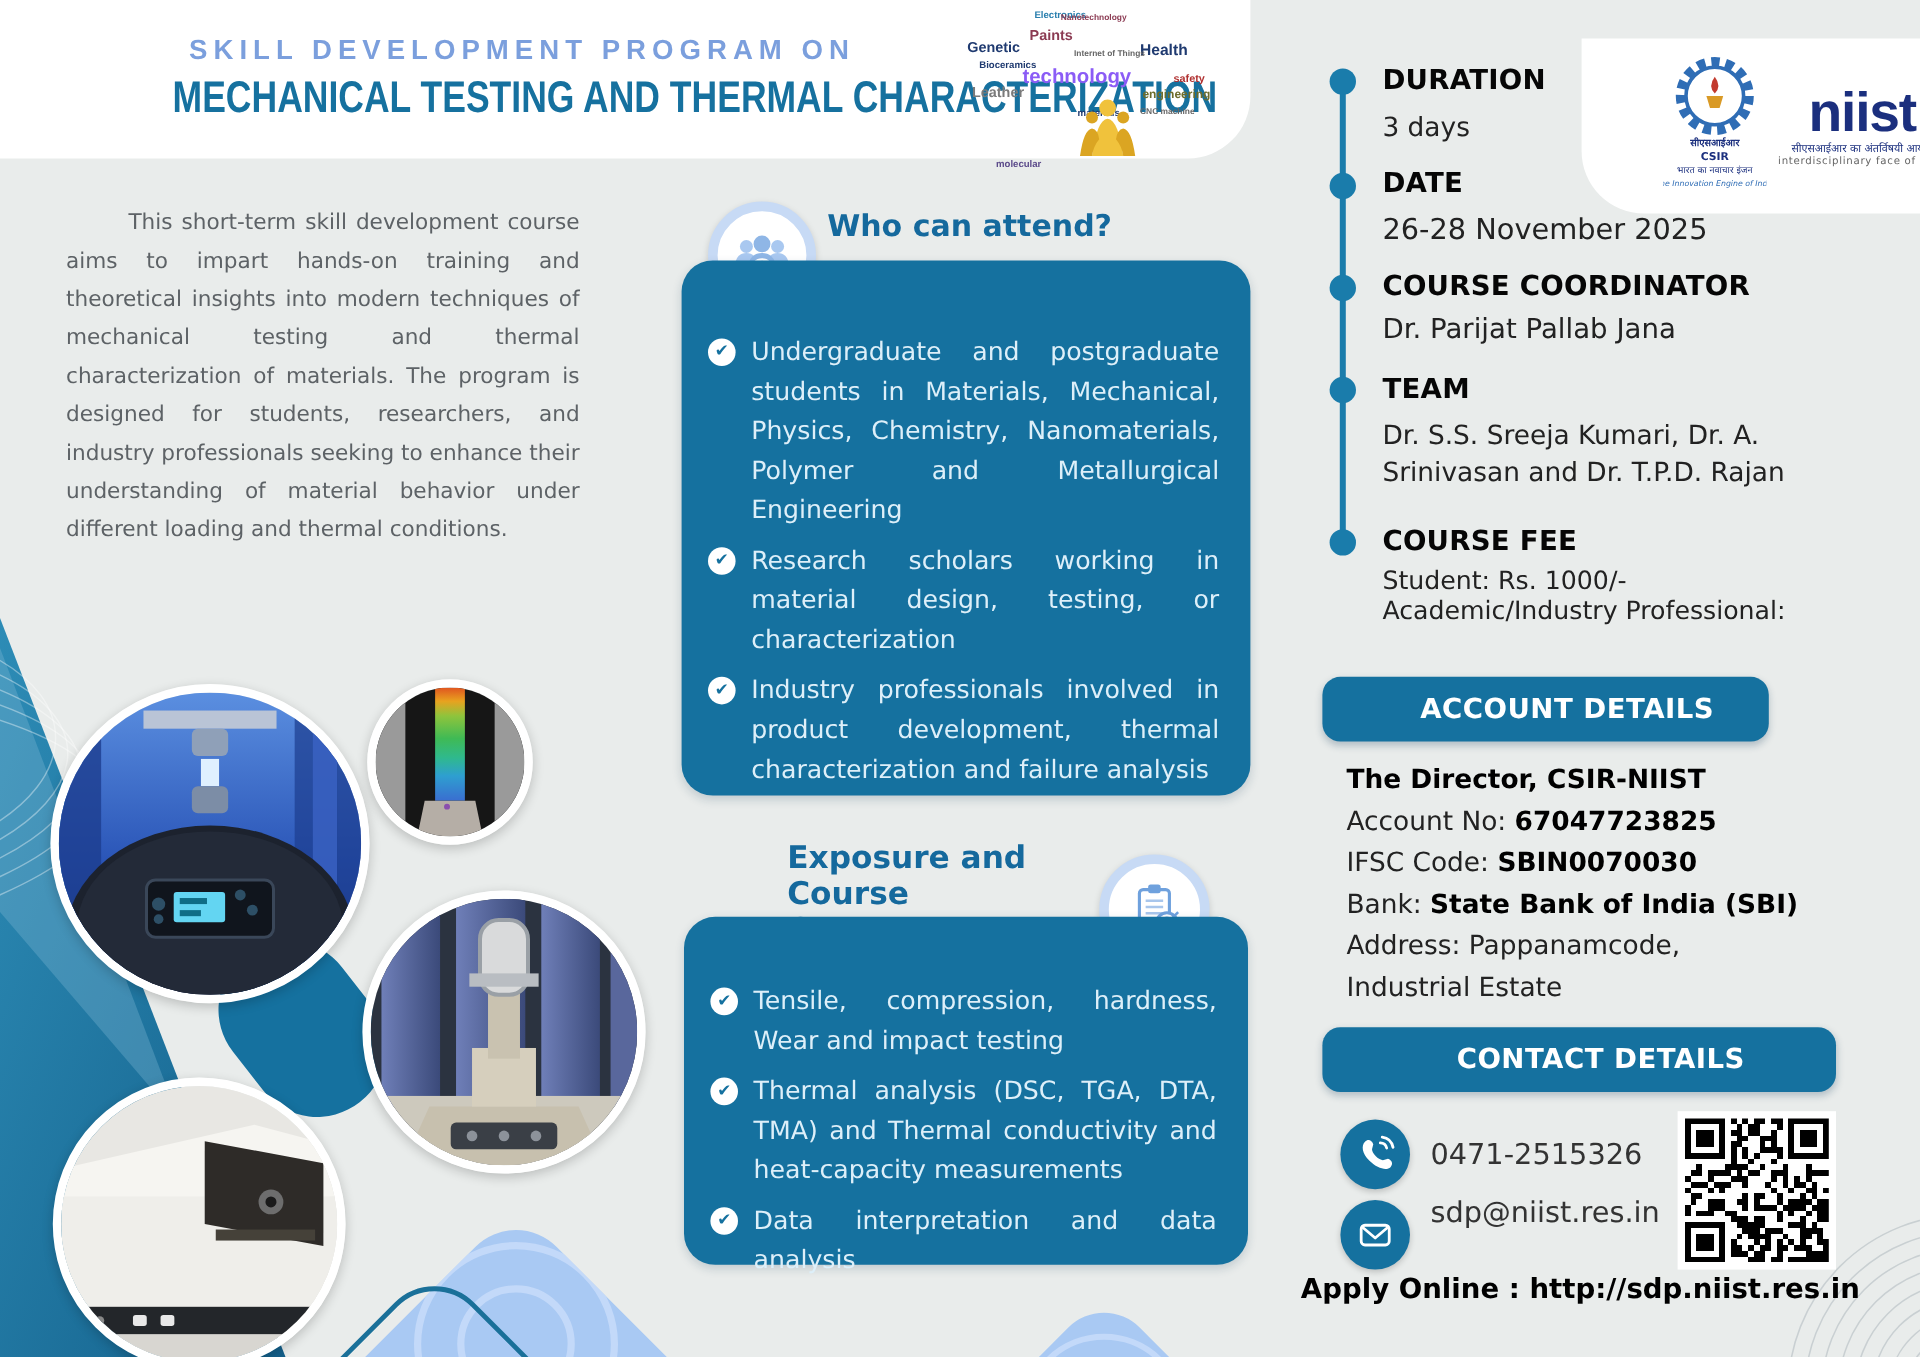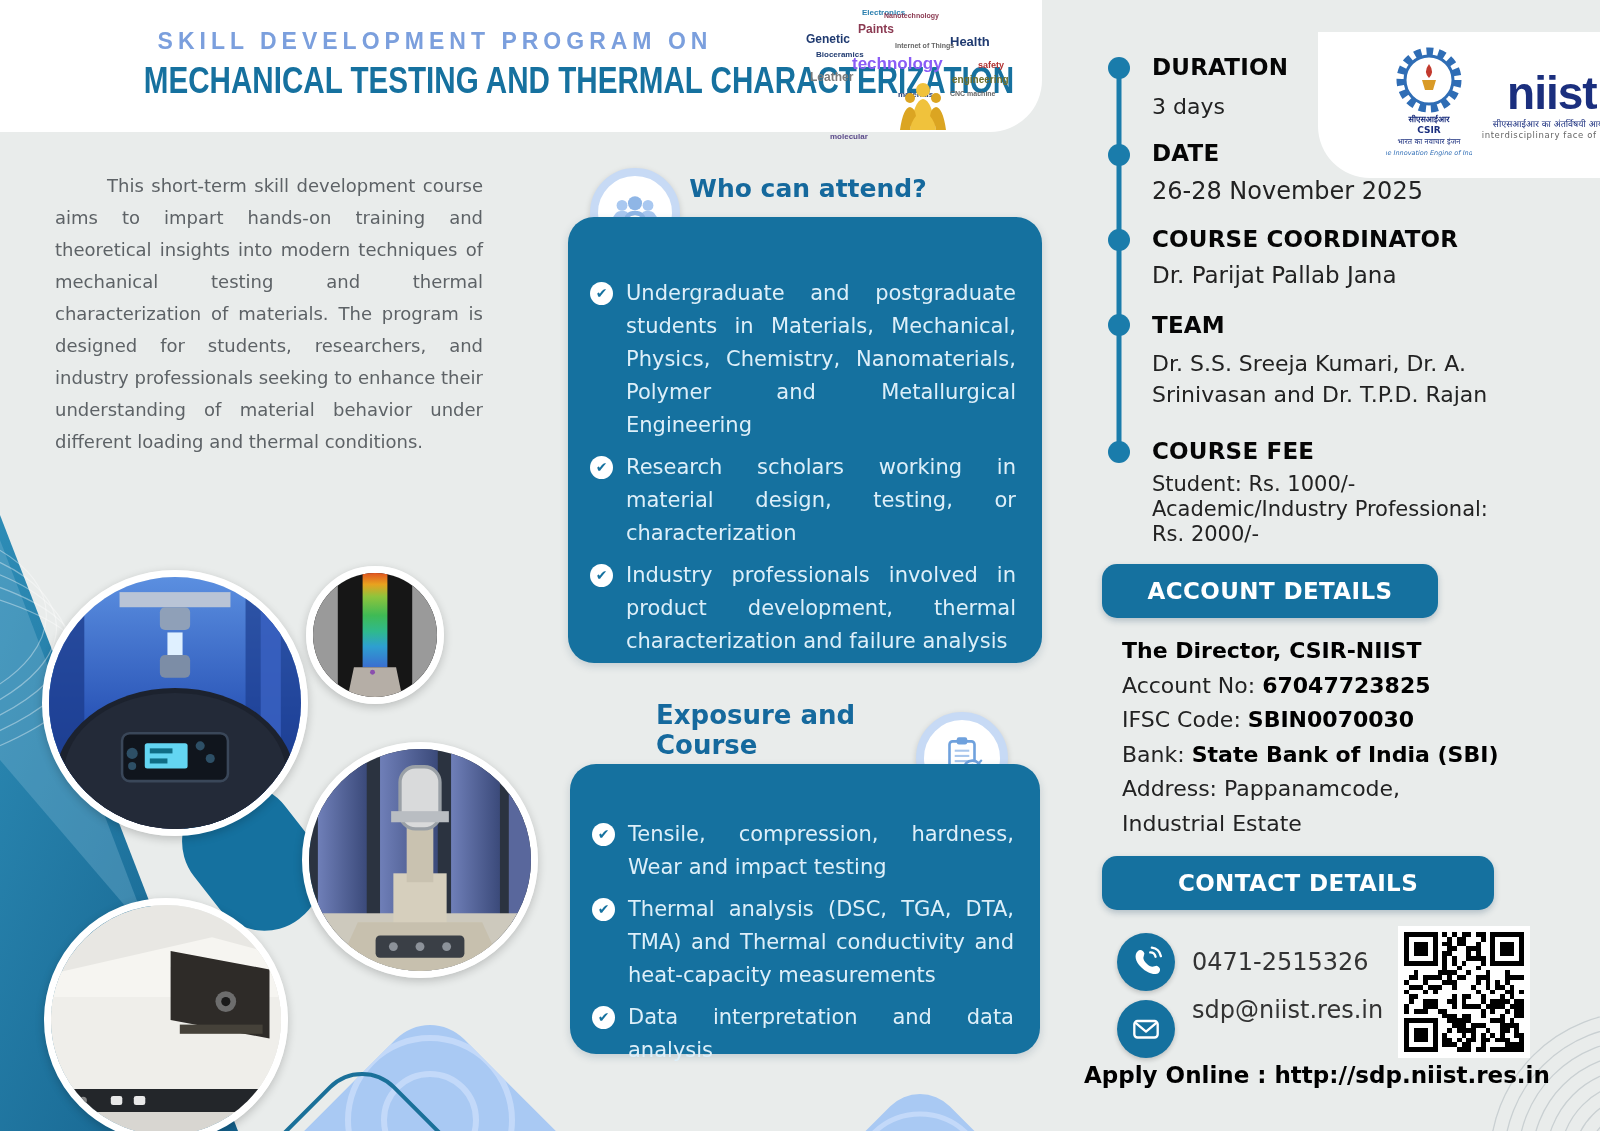--- a/index.html
+++ b/index.html
@@ -30,21 +30,21 @@
   .btxt{font-size:21px;line-height:33px;text-align:justify;}
   .sec-head{color:#15699d;font-weight:700;}
   .icon-circle{border-radius:50%;background:#fff;border:8px solid #c7daf5;
                box-shadow:0 2px 6px rgba(0,0,0,.15);display:flex;align-items:center;justify-content:center;}
   
   .tl-label{font:800 23px "DejaVu Sans",sans-serif;color:#060606;letter-spacing:.2px;}
   .tl-value{font-size:22px;color:#222;}
   .fee-line{font-size:21px;line-height:25px;color:#222;}
   .pill{background:#15719f;color:#fff;font:700 23px "DejaVu Sans",sans-serif;border-radius:15px;
         display:flex;align-items:center;justify-content:center;letter-spacing:.4px;
-        box-shadow:0 3px 6px rgba(20,60,90,.25);}
+        box-shadow:0 3px 6px rgba(20,60,90,.25);padding-left:36px;}
   .acct{left:1122px;top:634px;width:440px;font-size:22px;line-height:34.5px;color:#222;}
   .acct b{color:#000;}
   .contact-txt{font-size:24px;color:#333;}
   .apply{left:1084px;top:1062px;font:800 23px "DejaVu Sans",sans-serif;color:#000;}
   .cicon{width:58px;height:58px;border-radius:50%;background:#15719f;display:flex;
          align-items:center;justify-content:center;box-shadow:0 2px 5px rgba(0,0,0,.2);}
   
   .photo{border:7px solid #fff;border-radius:50%;overflow:hidden;box-shadow:0 3px 10px rgba(0,0,0,.2);}
   .photo svg{display:block;width:100%;height:100%;}
   
@@ -348,21 +348,20 @@
   <div class="abs tl-label" style="left:1152px;top:226px;">COURSE COORDINATOR</div>
   <div class="abs tl-value" style="left:1152px;top:262px;font-size:23px;">Dr. Parijat Pallab Jana</div>
 
   <div class="abs tl-label" style="left:1152px;top:312px;">TEAM</div>
   <div class="abs tl-value" style="left:1152px;top:348px;width:420px;line-height:31px;">Dr. S.S. Sreeja Kumari, Dr. A. Srinivasan and Dr. T.P.D. Rajan</div>
 
   <div class="abs tl-label" style="left:1152px;top:438px;">COURSE FEE</div>
   <div class="abs" style="left:1152px;top:472px;">
     <div class="fee-line">Student: Rs. 1000/-</div>
     <div class="fee-line">Academic/Industry Professional:</div>
-    <div class="fee-line">Rs. 2000/-</div>
   </div>
 
   <div class="abs pill" style="left:1102px;top:564px;width:336px;height:54px;">ACCOUNT DETAILS</div>
   <div class="abs acct">
     <div><b>The Director, CSIR-NIIST</b></div>
     <div><span>Account No: </span><b>67047723825</b></div>
     <div><span>IFSC Code: </span><b>SBIN0070030</b></div>
     <div><span>Bank: </span><b>State Bank of India (SBI)</b></div>
     <div>Address: Pappanamcode,</div>
     <div>Industrial Estate</div>

